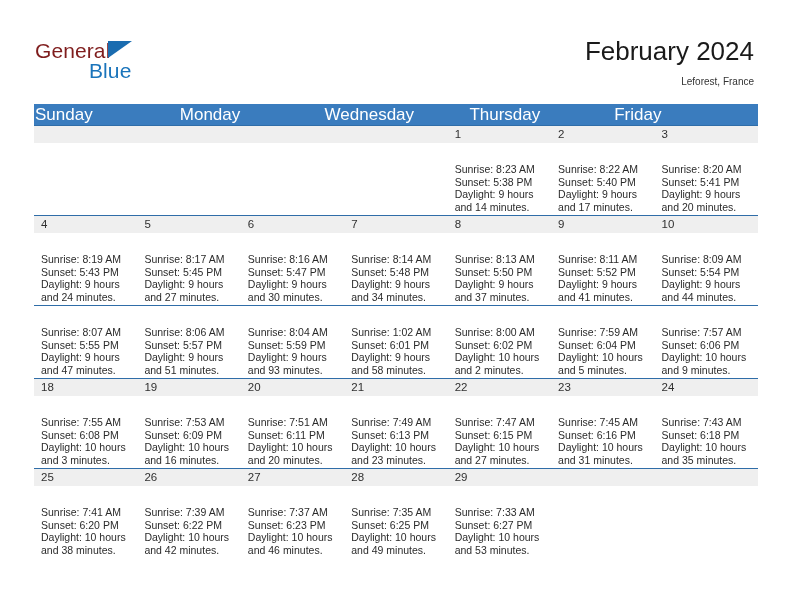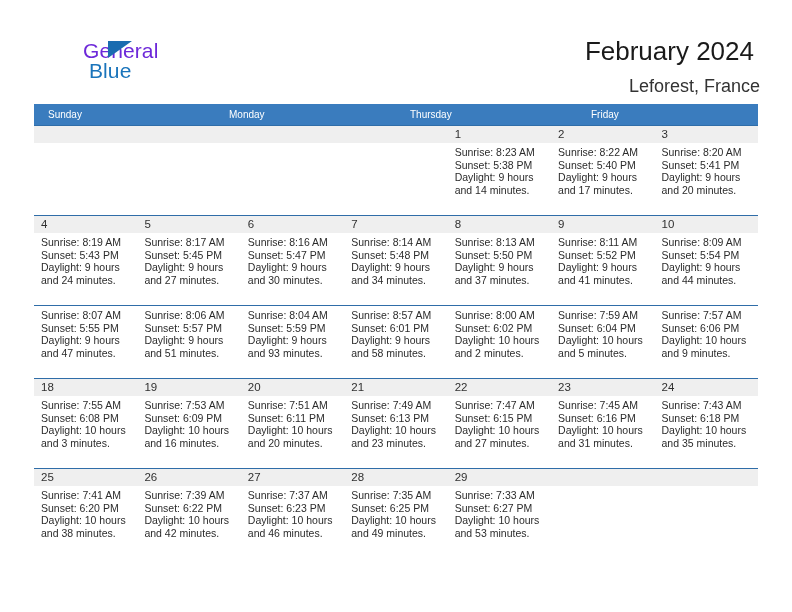--- a/index.html
+++ b/index.html
@@ -27,24 +27,23 @@
   .logo {
     position: absolute;
     left: 35px; top: 39px;
     width: 170px;
     height: 52px;
   }
   .logo-general {
     position: absolute;
     left: 0; top: 0;
     font-size: 21px;
-    color: #6d28d9;
+    color: #7f1d1d;
     letter-spacing: .1px;
     line-height: 24px;
-    margin-left: 48px;
   }
   .logo-blue {
     position: absolute;
     left: 54px; top: 20px;
     font-size: 21px;
     color: #1a74bb;
     letter-spacing: .1px;
     line-height: 24px;
   }
   .logo-tri {
@@ -58,44 +57,44 @@
     position: absolute;
     right: 38px; top: 36px;
     font-size: 26px;
     color: #1a1a1a;
     text-align: right;
     white-space: nowrap;
     margin-left: 28px;
   }
   .subtitle {
     position: absolute;
-    right: 32px; top: 76px;
-    font-size: 18px;
+    right: 38px; top: 76px;
+    font-size: 10px;
     color: #333333;
     text-align: right;
     white-space: nowrap;
   }
 
   
   .cal {
     position: absolute;
     left: 34px; top: 104px;
     width: 724px;
   }
   .dow-row {
     display: flex;
     background: #3a7cbe;
     height: 21px;
   }
   .dow {
     flex: 1 1 0;
     color: #ffffff;
-    font-size: 10px;
+    font-size: 17px;
     line-height: 21px;
-    padding-left: 14px;
+    padding-left: 1px;
     white-space: nowrap;
     overflow: hidden;
   }
 
   .week {
     position: relative;
     border-top: 1px solid #2f6da8;
   }
   .week:first-of-type { border-top: none; }
   .numbers-row {
@@ -110,21 +109,21 @@
     line-height: 17px;
     padding-left: 7px;
   }
   .details-row {
     display: flex;
     background: #ffffff;
     height: 72px;
   }
   .detail {
     flex: 1 1 0;
-    padding: 3px 6px 0 7px;
+    padding: 20px 6px 0 7px;
     font-size: 10.5px;
     line-height: 12.6px;
     color: #2b2b2b;
   }
   .detail div { white-space: nowrap; }
 </style>
 </head>
 <body>
 
 <div id="page">
@@ -137,20 +136,21 @@
     </div>
     <div class="title">February 2024</div>
     <div class="subtitle">Leforest, France</div>
   </div>
 
   <div class="cal">
 
     <div class="dow-row">
       <div class="dow">Sunday</div>
       <div class="dow">Monday</div>
+      <div class="dow">Wednesday</div>
       <div class="dow">Thursday</div>
       <div class="dow">Friday</div>
     </div>
 
     <div class="week">
       <div class="numbers-row">
         <div class="num"></div>
         <div class="num"></div>
         <div class="num"></div>
         <div class="num"></div>
@@ -274,21 +274,21 @@
           <div>Daylight: 9 hours</div>
           <div>and 51 minutes.</div>
         </div>
         <div class="detail">
           <div>Sunrise: 8:04 AM</div>
           <div>Sunset: 5:59 PM</div>
           <div>Daylight: 9 hours</div>
           <div>and 93 minutes.</div>
         </div>
         <div class="detail">
-          <div>Sunrise: 8:57 AM</div>
+          <div>Sunrise: 1:02 AM</div>
           <div>Sunset: 6:01 PM</div>
           <div>Daylight: 9 hours</div>
           <div>and 58 minutes.</div>
         </div>
         <div class="detail">
           <div>Sunrise: 8:00 AM</div>
           <div>Sunset: 6:02 PM</div>
           <div>Daylight: 10 hours</div>
           <div>and 2 minutes.</div>
         </div>

